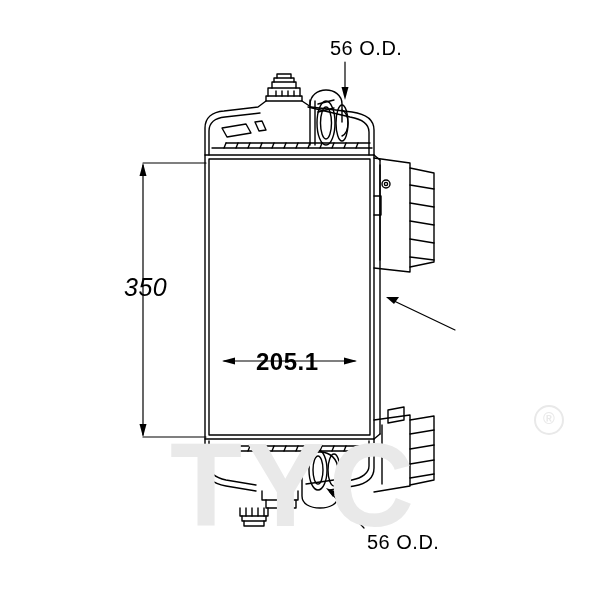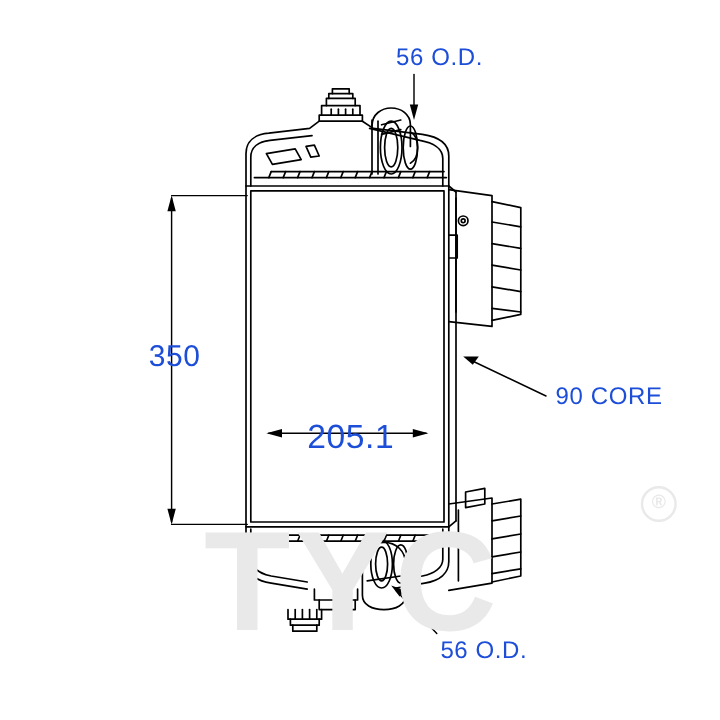--- a/index.html
+++ b/index.html
@@ -15,36 +15,38 @@
     font-family: "Liberation Sans", sans-serif;
     overflow: hidden;
   }
   #root svg {
     position: absolute;
     left: 0;
     top: 0;
   }
   .dim-label {
     position: absolute;
-    color: #1d4ed8;
+    color: #000000;
     font-family: "Liberation Sans", sans-serif;
     font-weight: 400;
     white-space: pre;
   }
   .lbl-350 {
     left: 124px;
-    top: 283px;
+    top: 273px;
     font-size: 25px;
     letter-spacing: 0.5px;
+    font-style: italic;
   }
   .lbl-205 {
     left: 256px;
     top: 348px;
-    font-size: 28px;
-    letter-spacing: 0.5px;
+    font-size: 24px;
+    letter-spacing: 0.5px;
+    font-weight: bold;
   }
   .lbl-od-top {
     left: 330px;
     top: 37px;
     font-size: 20px;
     letter-spacing: 0.5px;
   }
   .lbl-od-bottom {
     left: 367px;
     top: 531px;
@@ -257,15 +259,14 @@
     </g>
   </svg>
 
   <div class="watermark">TYC</div>
   <div class="watermark-r">®</div>
 
   <div class="dim-label lbl-350">350</div>
   <div class="dim-label lbl-205">205.1</div>
   <div class="dim-label lbl-od-top">56 O.D.</div>
   <div class="dim-label lbl-od-bottom">56 O.D.</div>
-  <div class="dim-label lbl-core-1">90 CORE</div>
 
 </div>
 
 </body></html>

